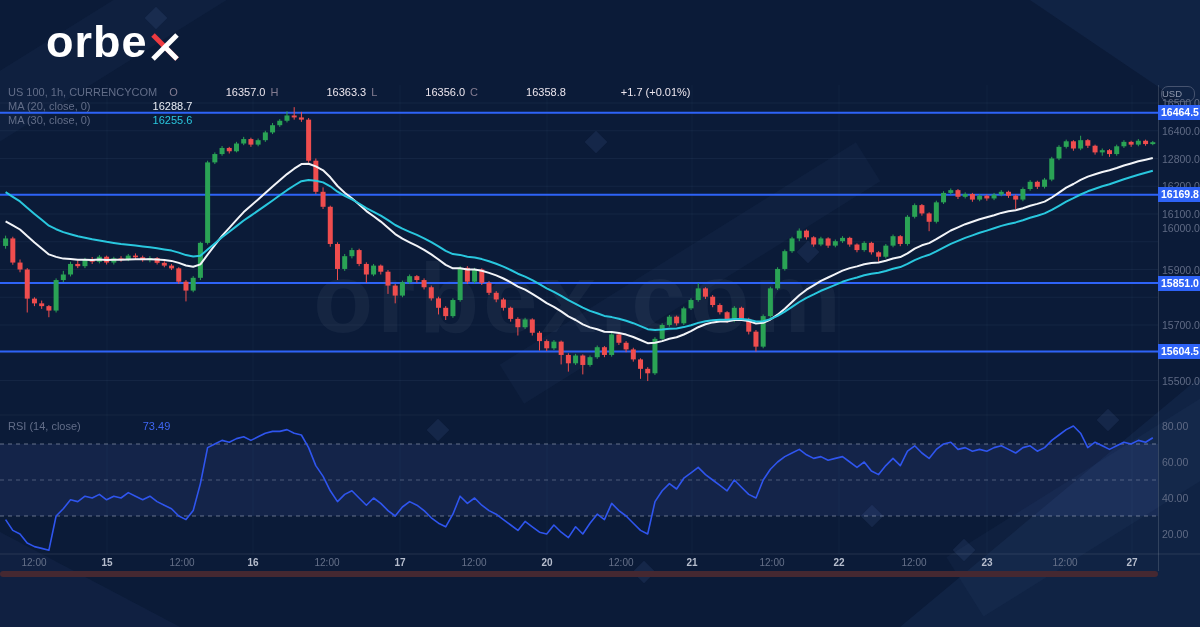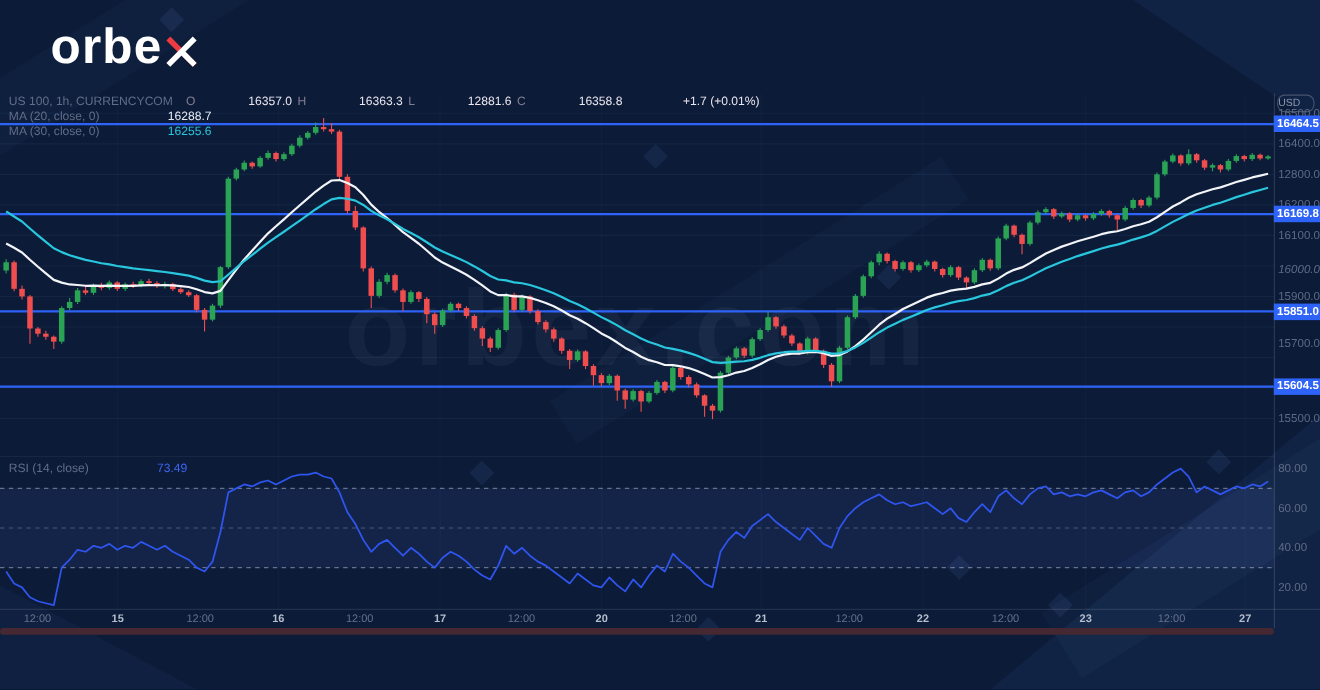--- a/index.html
+++ b/index.html
@@ -424,43 +424,43 @@
       <rect x="1150.2849999999999" y="142.18300000000022" width="5" height="1.886999999999773" fill="#2aa355"></rect>
       <path d="M5.6 221.3 L12.8 225.3 L20.0 229.5 L27.2 236.1 L34.5 242.5 L41.7 248.5 L48.9 254.4 L56.1 256.9 L63.3 258.6 L70.5 259.1 L77.8 259.8 L85.0 259.7 L92.2 259.9 L99.4 259.6 L106.6 259.9 L113.8 259.8 L121.0 259.8 L128.3 259.4 L135.5 259.2 L142.7 259.3 L149.9 259.2 L157.1 259.5 L164.3 260.1 L171.5 260.9 L178.8 262.9 L186.0 265.5 L193.2 266.7 L200.4 264.4 L207.6 254.7 L214.8 245.1 L222.0 235.9 L229.3 227.8 L236.5 219.8 L243.7 212.1 L250.9 205.7 L258.1 199.4 L265.3 193.0 L272.6 186.6 L279.8 180.3 L287.0 174.1 L294.2 168.7 L301.4 164.1 L308.6 163.7 L315.8 166.4 L323.1 170.3 L330.3 177.3 L337.5 186.0 L344.7 192.7 L351.9 198.2 L359.1 204.4 L366.4 211.1 L373.6 216.3 L380.8 221.6 L388.0 227.7 L395.2 234.1 L402.4 238.7 L409.6 242.3 L416.9 245.9 L424.1 249.8 L431.3 254.4 L438.5 259.5 L445.7 264.9 L452.9 268.3 L460.1 268.2 L467.4 269.5 L474.6 269.5 L481.8 270.8 L489.0 272.9 L496.2 275.4 L503.4 278.5 L510.7 282.3 L517.9 286.6 L525.1 289.7 L532.3 293.8 L539.5 298.3 L546.7 303.1 L553.9 306.8 L561.2 311.4 L568.4 316.3 L575.6 320.0 L582.8 324.3 L590.0 327.4 L597.2 329.3 L604.4 331.8 L611.7 332.0 L618.9 333.0 L626.1 334.6 L633.3 337.0 L640.5 340.0 L647.7 343.2 L655.0 342.8 L662.2 341.1 L669.4 338.7 L676.6 337.3 L683.8 334.5 L691.0 331.2 L698.2 327.2 L705.5 324.3 L712.7 322.4 L719.9 321.5 L727.1 321.4 L734.3 320.1 L741.5 320.0 L748.7 321.1 L756.0 323.5 L763.2 322.8 L770.4 319.5 L777.6 314.7 L784.8 308.7 L792.0 302.0 L799.3 295.2 L806.5 289.7 L813.7 285.4 L820.9 280.9 L828.1 277.5 L835.3 274.1 L842.5 270.6 L849.8 268.1 L857.0 266.4 L864.2 264.2 L871.4 263.0 L878.6 262.4 L885.8 260.8 L893.0 258.5 L900.3 257.1 L907.5 253.3 L914.7 248.7 L921.9 245.3 L929.1 243.1 L936.3 239.2 L943.5 234.8 L950.8 230.5 L958.0 227.3 L965.2 224.2 L972.4 221.8 L979.6 219.3 L986.8 217.3 L994.1 215.2 L1001.3 212.9 L1008.5 211.3 L1015.7 210.2 L1022.9 208.2 L1030.1 205.7 L1037.3 203.9 L1044.6 201.6 L1051.8 197.5 L1059.0 192.6 L1066.2 187.7 L1073.4 184.0 L1080.6 179.8 L1087.8 176.6 L1095.1 174.3 L1102.3 172.0 L1109.5 170.3 L1116.7 168.0 L1123.9 165.5 L1131.1 163.5 L1138.4 161.3 L1145.6 159.7 L1152.8 158.0 " fill="none" stroke="#f2f4f8" stroke-width="2" stroke-linejoin="round"></path>
       <path d="M5.6 192.2 L12.8 196.8 L20.0 201.4 L27.2 207.7 L34.5 213.9 L41.7 219.8 L48.9 225.7 L56.1 229.2 L63.3 232.1 L70.5 234.2 L77.8 236.2 L85.0 237.7 L92.2 239.3 L99.4 240.4 L106.6 241.8 L113.8 242.9 L121.0 244.0 L128.3 244.8 L135.5 245.6 L142.7 246.5 L149.9 247.3 L157.1 248.3 L164.3 249.4 L171.5 250.6 L178.8 252.6 L186.0 255.1 L193.2 256.5 L200.4 255.7 L207.6 249.6 L214.8 243.5 L222.0 237.3 L229.3 231.8 L236.5 226.1 L243.7 220.5 L250.9 215.6 L258.1 210.7 L265.3 205.6 L272.6 200.5 L279.8 195.3 L287.0 190.2 L294.2 185.5 L301.4 181.2 L308.6 179.9 L315.8 180.7 L323.1 182.4 L330.3 186.3 L337.5 191.7 L344.7 195.8 L351.9 199.3 L359.1 203.5 L366.4 208.1 L373.6 211.8 L380.8 215.7 L388.0 220.2 L395.2 225.0 L402.4 228.7 L409.6 231.8 L416.9 234.9 L424.1 238.3 L431.3 242.2 L438.5 246.4 L445.7 250.9 L452.9 254.1 L460.1 254.9 L467.4 256.7 L474.6 257.5 L481.8 259.1 L489.0 261.3 L496.2 263.8 L503.4 266.6 L510.7 270.0 L517.9 273.7 L525.1 276.6 L532.3 280.2 L539.5 284.2 L546.7 288.3 L553.9 291.8 L561.2 295.8 L568.4 300.2 L575.6 303.8 L582.8 307.7 L590.0 310.9 L597.2 313.2 L604.4 315.9 L611.7 317.1 L618.9 318.8 L626.1 320.8 L633.3 323.2 L640.5 326.2 L647.7 329.2 L655.0 329.9 L662.2 329.5 L669.4 328.7 L676.6 328.4 L683.8 327.1 L691.0 325.3 L698.2 322.9 L705.5 321.2 L712.7 320.2 L719.9 319.7 L727.1 319.7 L734.3 319.0 L741.5 319.0 L748.7 319.8 L756.0 321.5 L763.2 321.2 L770.4 319.1 L777.6 315.8 L784.8 311.7 L792.0 306.9 L799.3 302.0 L806.5 297.8 L813.7 294.4 L820.9 290.8 L828.1 287.9 L835.3 284.9 L842.5 281.8 L849.8 279.4 L857.0 277.5 L864.2 275.3 L871.4 273.8 L878.6 272.7 L885.8 271.0 L893.0 268.7 L900.3 267.1 L907.5 263.9 L914.7 260.1 L921.9 257.1 L929.1 254.8 L936.3 251.4 L943.5 247.6 L950.8 243.9 L958.0 240.9 L965.2 237.9 L972.4 235.4 L979.6 232.8 L986.8 230.6 L994.1 228.3 L1001.3 225.9 L1008.5 224.0 L1015.7 222.4 L1022.9 220.3 L1030.1 217.8 L1037.3 215.8 L1044.6 213.4 L1051.8 209.9 L1059.0 205.8 L1066.2 201.7 L1073.4 198.2 L1080.6 194.5 L1087.8 191.3 L1095.1 188.8 L1102.3 186.3 L1109.5 184.3 L1116.7 181.8 L1123.9 179.2 L1131.1 177.0 L1138.4 174.7 L1145.6 172.7 L1152.8 170.7 " fill="none" stroke="#29c7de" stroke-width="2" stroke-linejoin="round"></path>
       <path d="M5.6 519.6 L12.8 530.4 L20.0 534.0 L27.2 543.0 L34.5 546.6 L41.7 548.4 L48.9 550.2 L56.1 516.0 L63.3 508.8 L70.5 499.8 L77.8 501.6 L85.0 496.2 L92.2 498.0 L99.4 494.4 L106.6 499.8 L113.8 496.2 L121.0 498.0 L128.3 492.6 L135.5 496.2 L142.7 499.8 L149.9 496.2 L157.1 501.6 L164.3 505.2 L171.5 508.8 L178.8 516.0 L186.0 519.6 L193.2 510.6 L200.4 483.6 L207.6 447.6 L214.8 444.0 L222.0 440.4 L229.3 442.2 L236.5 438.6 L243.7 436.8 L250.9 440.4 L258.1 436.8 L265.3 433.2 L272.6 431.4 L279.8 431.4 L287.0 429.6 L294.2 433.2 L301.4 435.0 L308.6 447.6 L315.8 465.6 L323.1 476.4 L330.3 490.8 L337.5 501.6 L344.7 494.4 L351.9 490.8 L359.1 498.0 L366.4 505.2 L373.6 498.0 L380.8 503.4 L388.0 510.6 L395.2 516.0 L402.4 507.0 L409.6 501.6 L416.9 505.2 L424.1 510.6 L431.3 517.8 L438.5 523.2 L445.7 526.8 L452.9 514.2 L460.1 496.2 L467.4 503.4 L474.6 498.0 L481.8 505.2 L489.0 510.6 L496.2 514.2 L503.4 519.6 L510.7 525.0 L517.9 530.4 L525.1 521.4 L532.3 526.8 L539.5 532.2 L546.7 534.0 L553.9 525.0 L561.2 532.2 L568.4 537.6 L575.6 526.8 L582.8 534.0 L590.0 523.2 L597.2 514.2 L604.4 519.6 L611.7 503.4 L618.9 510.6 L626.1 516.0 L633.3 523.2 L640.5 530.4 L647.7 534.0 L655.0 501.6 L662.2 490.8 L669.4 483.6 L676.6 489.0 L683.8 478.2 L691.0 472.8 L698.2 467.4 L705.5 474.6 L712.7 480.0 L719.9 485.4 L727.1 490.8 L734.3 480.0 L741.5 487.2 L748.7 494.4 L756.0 498.0 L763.2 480.0 L770.4 469.2 L777.6 462.0 L784.8 456.6 L792.0 453.0 L799.3 449.4 L806.5 454.8 L813.7 458.4 L820.9 456.6 L828.1 460.2 L835.3 458.4 L842.5 456.6 L849.8 462.0 L857.0 467.4 L864.2 462.0 L871.4 471.0 L878.6 474.6 L885.8 465.6 L893.0 458.4 L900.3 465.6 L907.5 451.2 L914.7 445.8 L921.9 453.0 L929.1 458.4 L936.3 449.4 L943.5 444.0 L950.8 442.2 L958.0 449.4 L965.2 447.6 L972.4 451.2 L979.6 449.4 L986.8 451.2 L994.1 447.6 L1001.3 445.8 L1008.5 449.4 L1015.7 453.0 L1022.9 447.6 L1030.1 445.8 L1037.3 451.2 L1044.6 447.6 L1051.8 440.4 L1059.0 435.0 L1066.2 429.6 L1073.4 426.0 L1080.6 433.2 L1087.8 447.6 L1095.1 442.2 L1102.3 445.8 L1109.5 449.4 L1116.7 445.8 L1123.9 442.2 L1131.1 444.0 L1138.4 440.4 L1145.6 442.2 L1152.8 437.7 " fill="none" stroke="#2f55ee" stroke-width="1.6" stroke-linejoin="round"></path>
       <line x1="1158.5" x2="1158.5" y1="85" y2="571" stroke="rgba(255,255,255,0.14)" stroke-width="1"></line>
       <line x1="0" x2="1200" y1="554" y2="554" stroke="rgba(255,255,255,0.10)" stroke-width="1"></line>
       <line x1="0" x2="1158" y1="415" y2="415" stroke="rgba(255,255,255,0.05)" stroke-width="1"></line>
     </svg>
 
   <div class="lg row1">
-    <span class="t">US 100, 1h, CURRENCYCOM</span><span class="k">O</span><span class="v">16357.0</span><span class="k">H</span><span class="v">16363.3</span><span class="k">L</span><span class="v">12881.6</span><span class="k">C</span><span class="v">16358.8</span><span class="v chg">+1.7 (+0.01%)</span>
+    <span class="t">US 100, 1h, CURRENCYCOM</span><span class="k">O</span><span class="v">16357.0</span><span class="k">H</span><span class="v">16363.3</span><span class="k">L</span><span class="v">16356.0</span><span class="k">C</span><span class="v">16358.8</span><span class="v chg">+1.7 (+0.01%)</span>
   </div>
   <div class="lg row2">
     <span class="t">MA (20, close, 0)</span><span class="v ma20v">16288.7</span>
   </div>
   <div class="lg row3">
     <span class="t">MA (30, close, 0)</span><span class="v ma30v">16255.6</span>
   </div>
   <div class="lg rsirow">
     <span class="t">RSI (14, close)</span><span class="v rsiv">73.49</span>
   </div>
 
   <div id="price-axis">
     <div id="usd-badge">USD</div>
   <div class="ptick" style="top: 12px;">16500.0</div>
       <div class="ptick" style="top: 39.75px;">16400.0</div>
       <div class="ptick" style="top: 67.5px;">12800.0</div>
       <div class="ptick" style="top: 95.25px;">16200.0</div>
       <div class="ptick" style="top: 123px;">16100.0</div>
-      <div class="ptick" style="top: 154px; font-style: italic;">16000.0</div>
+      <div class="ptick" style="top: 137px;">16000.0</div>
       <div class="ptick" style="top: 178.5px;">15900.0</div>
       <div class="ptick" style="top: 194px;">15800.0</div>
-      <div class="ptick" style="top: 221px;">15700.0</div>
+      <div class="ptick" style="top: 234px;">15700.0</div>
       <div class="ptick" style="top: 261.75px;">15600.0</div>
       <div class="ptick" style="top: 289.5px;">15500.0</div>
       <div class="ptick" style="top: 335px;">80.00</div>
       <div class="ptick" style="top: 371px;">60.00</div>
       <div class="ptick" style="top: 407px;">40.00</div>
       <div class="ptick" style="top: 443px;">20.00</div>
       <div class="pill" style="top: 20.3512px;">16464.5</div>
       <div class="pill" style="top: 102.13px;">16169.8</div>
       <div class="pill" style="top: 190.597px;">15851.0</div>
       <div class="pill" style="top: 259.001px;">15604.5</div>

